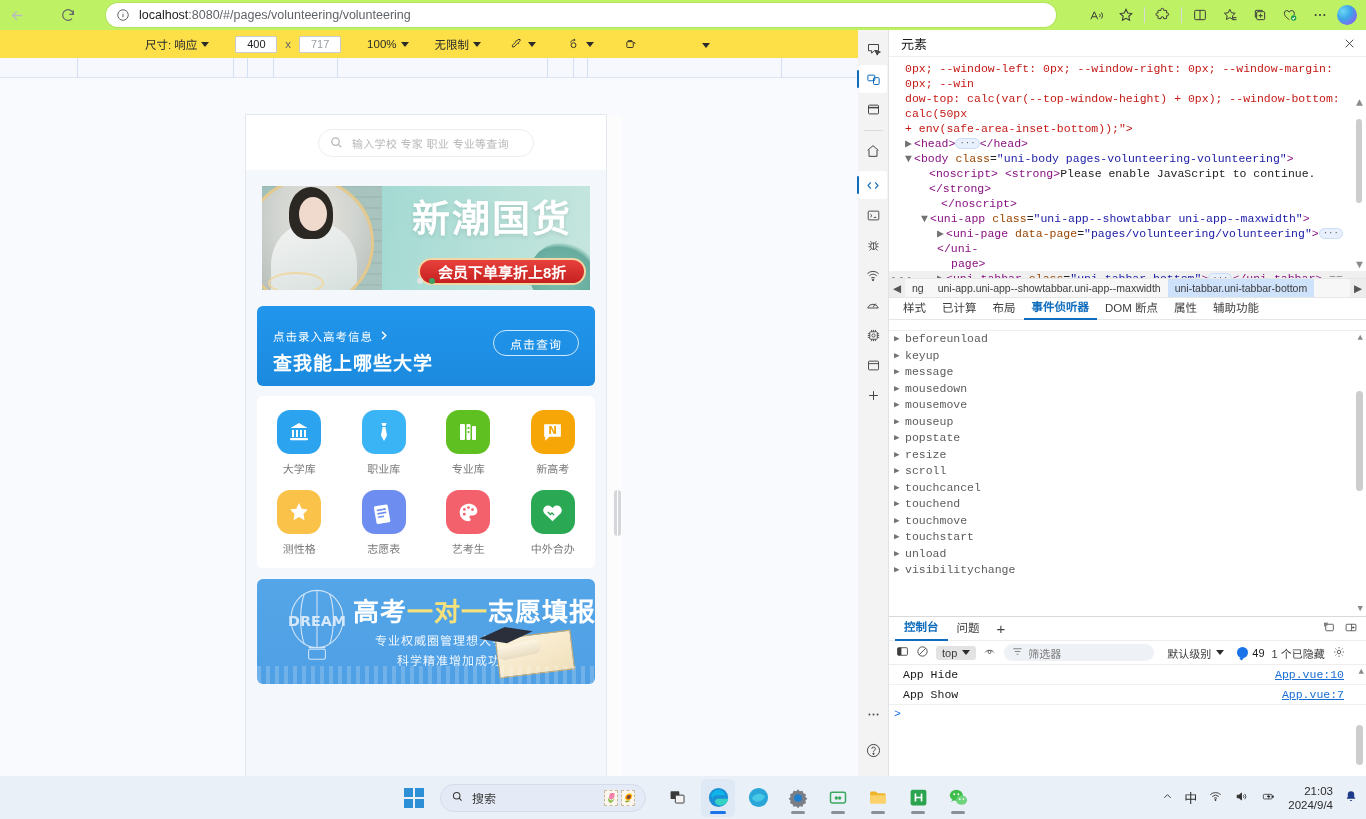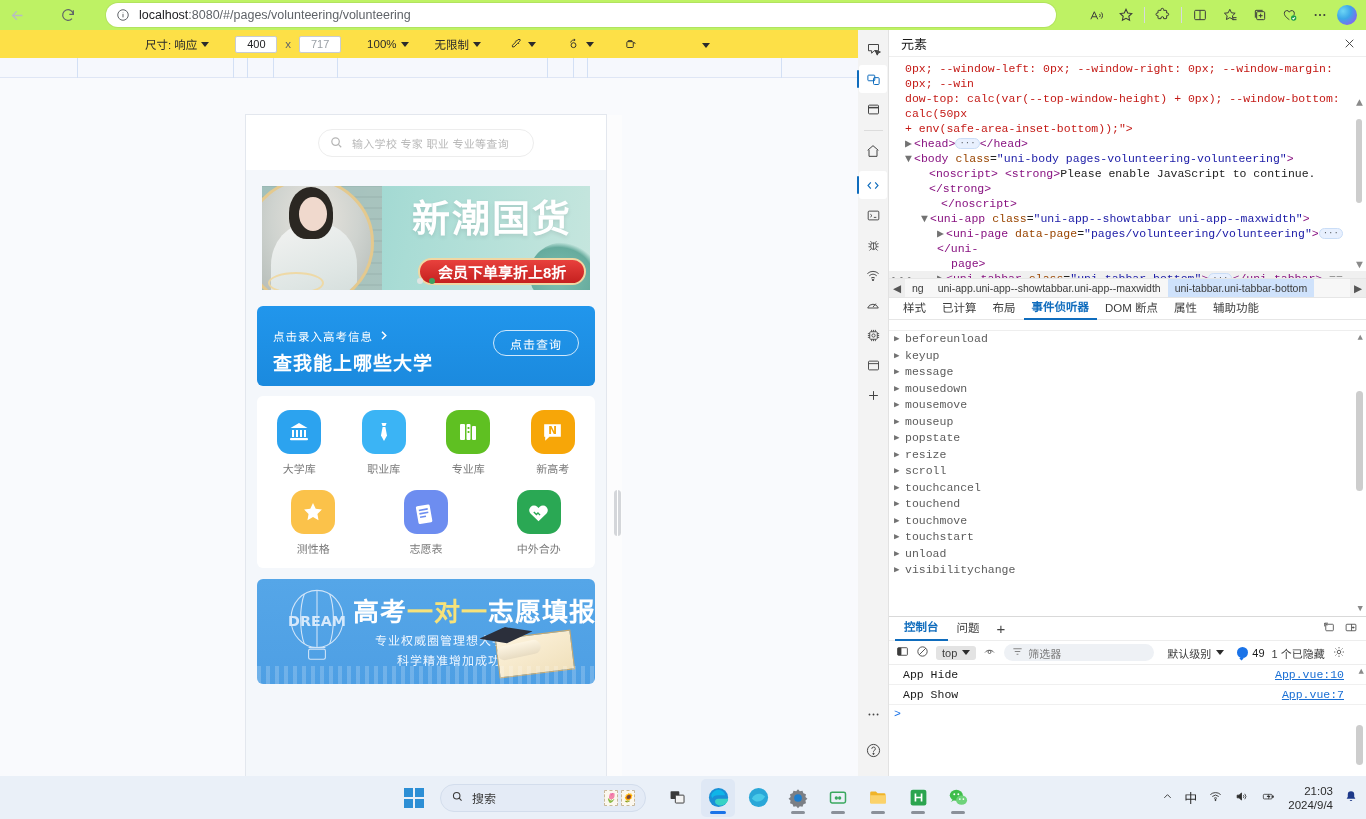--- a/index.html
+++ b/index.html
@@ -618,20 +618,32 @@
                 <svg width="24" height="24" viewBox="0 0 24 24" fill="#fff" transform="rotate(-10 12 12)">
                     <rect x="5" y="3" width="14" height="18" rx="1.5"></rect>
                     <rect x="7.5" y="6.5" width="9" height="1.6" fill="#6d8df0"></rect>
                     <rect x="7.5" y="10" width="9" height="1.6" fill="#6d8df0"></rect>
                     <rect x="7.5" y="13.5" width="6" height="1.6" fill="#6d8df0"></rect>
                   </svg>
               </div>
               <div class="g-label">志愿表</div>
             </div>
             <div class="g-item">
+              <div class="g-ico" style="background:#f3616d">
+                <svg width="25" height="25" viewBox="0 0 24 24" fill="#fff">
+                    <path d="M12 3.5a8.5 8.5 0 0 0 0 17c1.4 0 2-.8 2-1.7 0-1.3-1.2-1.5-1.2-2.6 0-.8.7-1.4 1.7-1.4h1.6c2.5 0 4.4-1.8 4.4-4.2C20.5 6.5 16.8 3.5 12 3.5z"></path>
+                    <circle cx="8" cy="9" r="1.3" fill="#f3616d"></circle>
+                    <circle cx="12" cy="7.3" r="1.3" fill="#f3616d"></circle>
+                    <circle cx="15.8" cy="9.3" r="1.3" fill="#f3616d"></circle>
+                    <circle cx="8" cy="13.6" r="1.3" fill="#f3616d"></circle>
+                  </svg>
+              </div>
+              <div class="g-label">艺考生</div>
+            </div>
+            <div class="g-item">
               <div class="g-ico" style="background:#2aa854">
                 <svg width="25" height="25" viewBox="0 0 24 24" fill="#fff">
                     <path d="M12 20.5 4.3 13a4.6 4.6 0 0 1 6.5-6.5l1.2 1.2 1.2-1.2A4.6 4.6 0 0 1 19.7 13z"></path>
                     <path d="M7.5 11.5l2.5 2.5 1.5-1.5 2 2" stroke="#2aa854" stroke-width="1.3" fill="none"></path>
                   </svg>
               </div>
               <div class="g-label">中外合办</div>
             </div>
           </div>
         </div>

